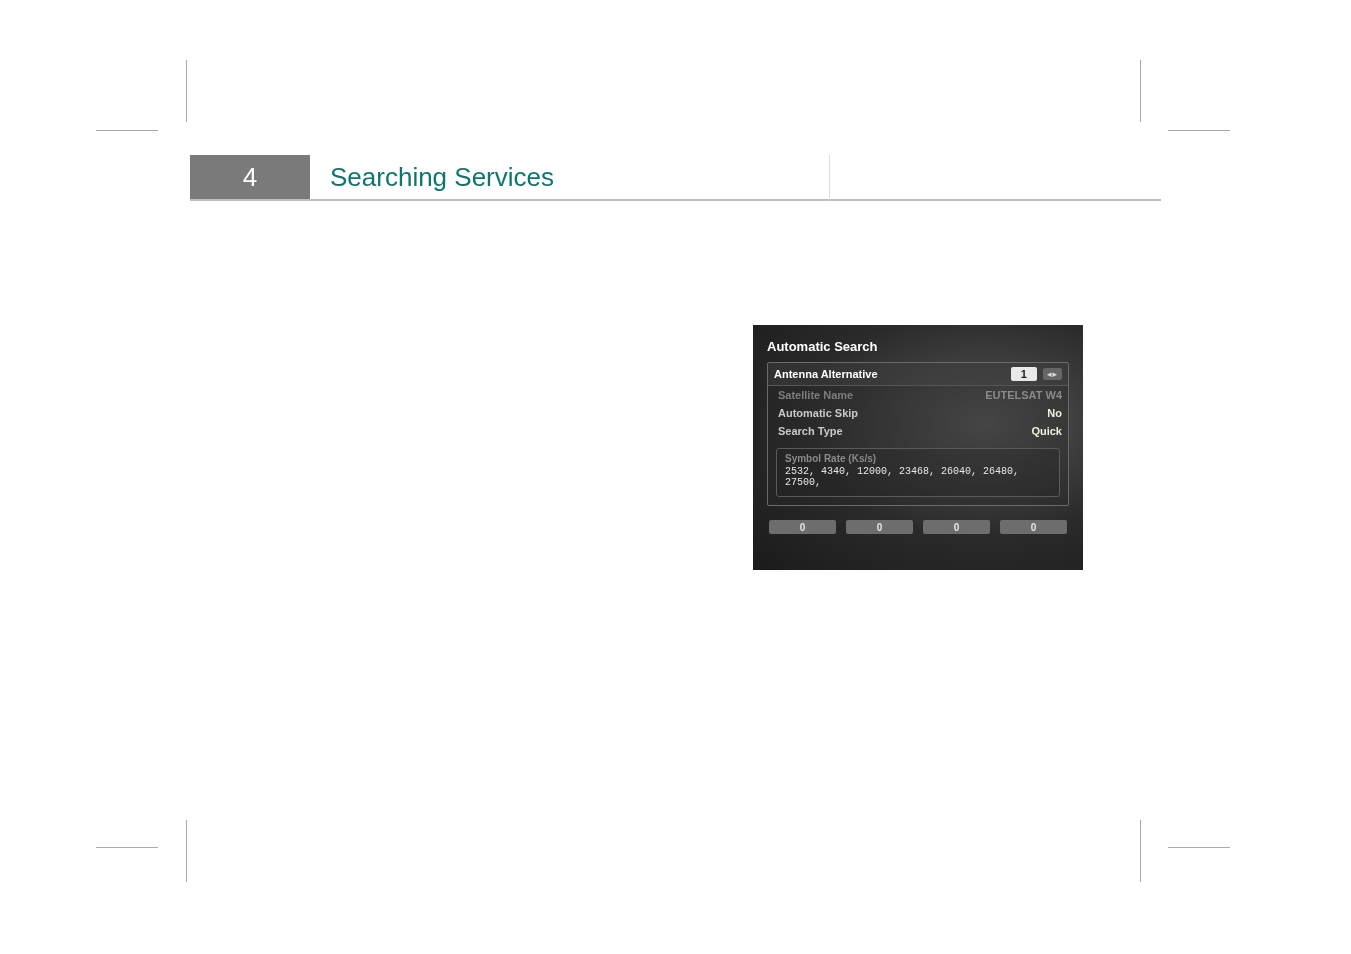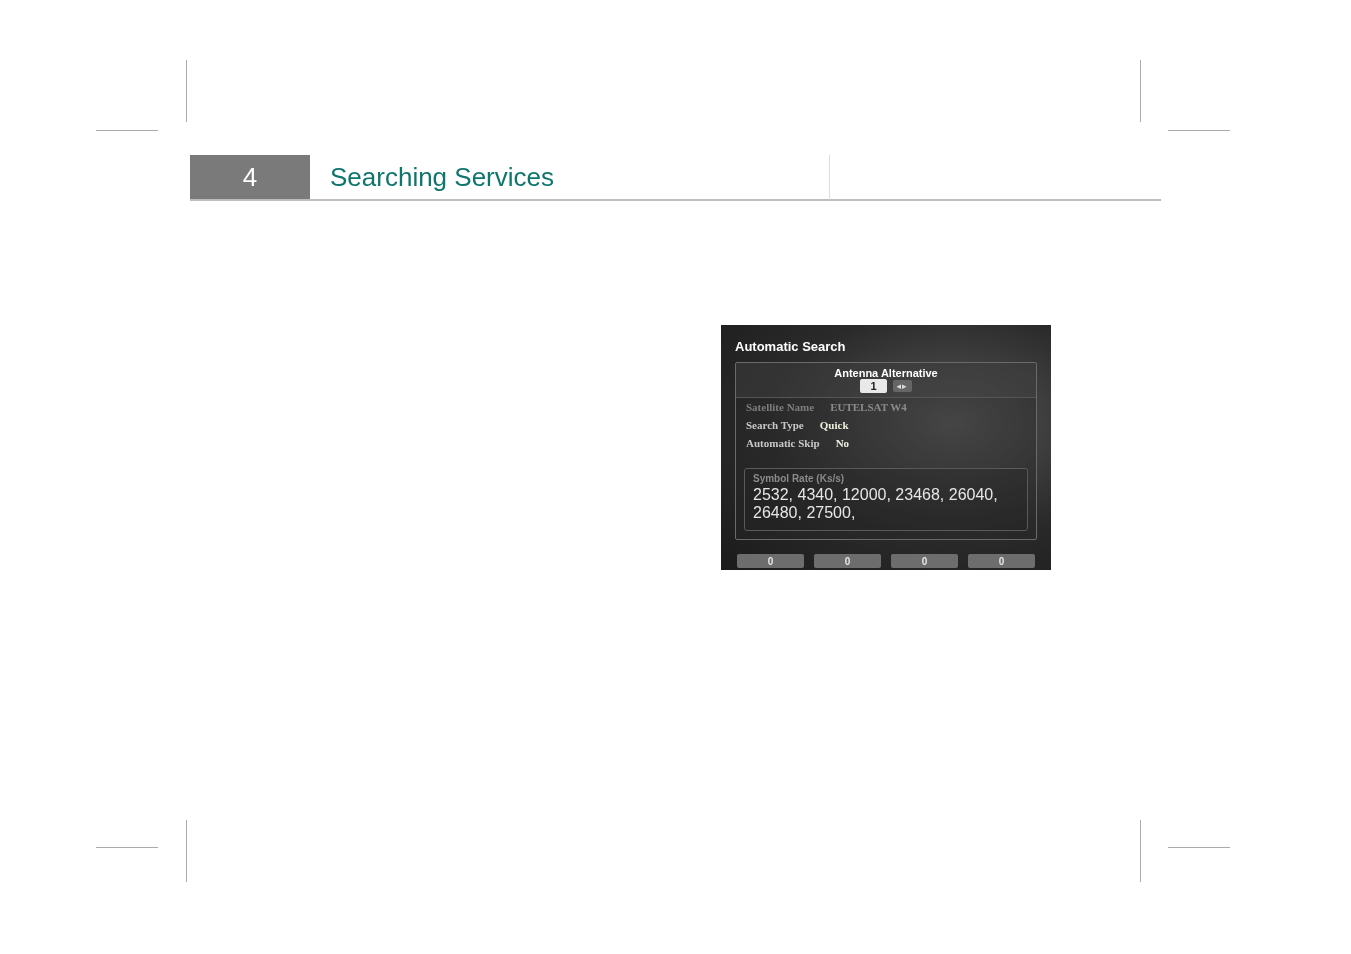--- a/index.html
+++ b/index.html
@@ -57,21 +57,21 @@
   }
   .title-rest {
     flex: 1;
     border-bottom: 2px solid #bdbdbd;
     height: 46px;
   }
 
   
   .screenshot {
     position: absolute;
-    left: 721px;
+    left: 753px;
     top: 325px;
     width: 330px;
     height: 245px;
     background: radial-gradient(ellipse at 70% 40%, #555 0%, #2a2a2a 55%, #1b1b1b 100%);
     font-size: 11px;
     color: #cfcfcf;
     padding: 14px 14px 14px 14px;
   }
   .shot-title {
     color: #fff;
@@ -84,21 +84,20 @@
     background: rgba(40,40,40,0.35);
     border-radius: 2px;
   }
   .sel-row {
     display: flex;
     align-items: center;
     justify-content: space-between;
     padding: 4px 6px;
     border-bottom: 1px solid #555;
     background: rgba(80,80,80,0.3);
-    flex-direction: column;
   }
   .sel-row .valset {
     display: flex;
     align-items: center;
     gap: 6px;
   }
   .sel-row .valbox {
     background: #e9e9e9;
     color: #222;
     font-weight: bold;
@@ -109,38 +108,37 @@
   .arrow-ctl {
     background: #666;
     border-radius: 2px;
     padding: 1px 4px;
     font-size: 9px;
     color: #ddd;
     letter-spacing: 1px;
   }
   .row {
     display: flex;
-    justify-content: flex-start;
+    justify-content: space-between;
     padding: 3px 6px 3px 10px;
-    font-family: Liberation Serif, serif;
   }
   .row .label { color: #c8c8c8; font-weight: bold; }
   .row.dim .label { color: #7d7d7d; font-weight: bold; }
   .row .val { color: #efefe0; font-weight: bold; margin-left: 16px; }
   .row.dim .val { color: #8a8a8a; font-weight: bold; }
 
   .subpanel {
-    margin: 16px 8px 8px 8px;
+    margin: 8px 8px 8px 8px;
     border: 1px solid #5a5a5a;
     border-radius: 3px;
     padding: 4px 8px 8px 8px;
     background: rgba(30,30,30,0.25);
   }
   .subpanel .sub-title { color: #8a8a8a; font-size: 10px; font-weight: bold; }
-  .subpanel .sub-val { color: #e6e6e6; font-size: 16px; margin-top: 2px; }
+  .subpanel .sub-val { color: #e6e6e6; font-size: 10px; margin-top: 2px; font-family: Liberation Mono, monospace; }
 
   .status-row {
     display: flex;
     gap: 10px;
     margin-top: 14px;
     padding: 0 2px;
   }
   .status-pill {
     flex: 1;
     background: #6d6d6d;
@@ -182,26 +180,26 @@
         <span class="valbox">1</span>
         <span class="arrow-ctl">◂▸</span>
       </span>
     </div>
 
     <div class="row dim">
       <span class="label">Satellite Name</span>
       <span class="val">EUTELSAT W4</span>
     </div>
     <div class="row">
+      <span class="label">Automatic Skip</span>
+      <span class="val">No</span>
+    </div>
+    <div class="row">
       <span class="label">Search Type</span>
       <span class="val">Quick</span>
-    </div>
-    <div class="row">
-      <span class="label">Automatic Skip</span>
-      <span class="val">No</span>
     </div>
 
     <div class="subpanel">
       <div class="sub-title">Symbol Rate (Ks/s)</div>
       <div class="sub-val">2532, 4340, 12000, 23468, 26040, 26480, 27500,</div>
     </div>
   </div>
 
   <div class="status-row">
     <div class="status-pill">0</div>

